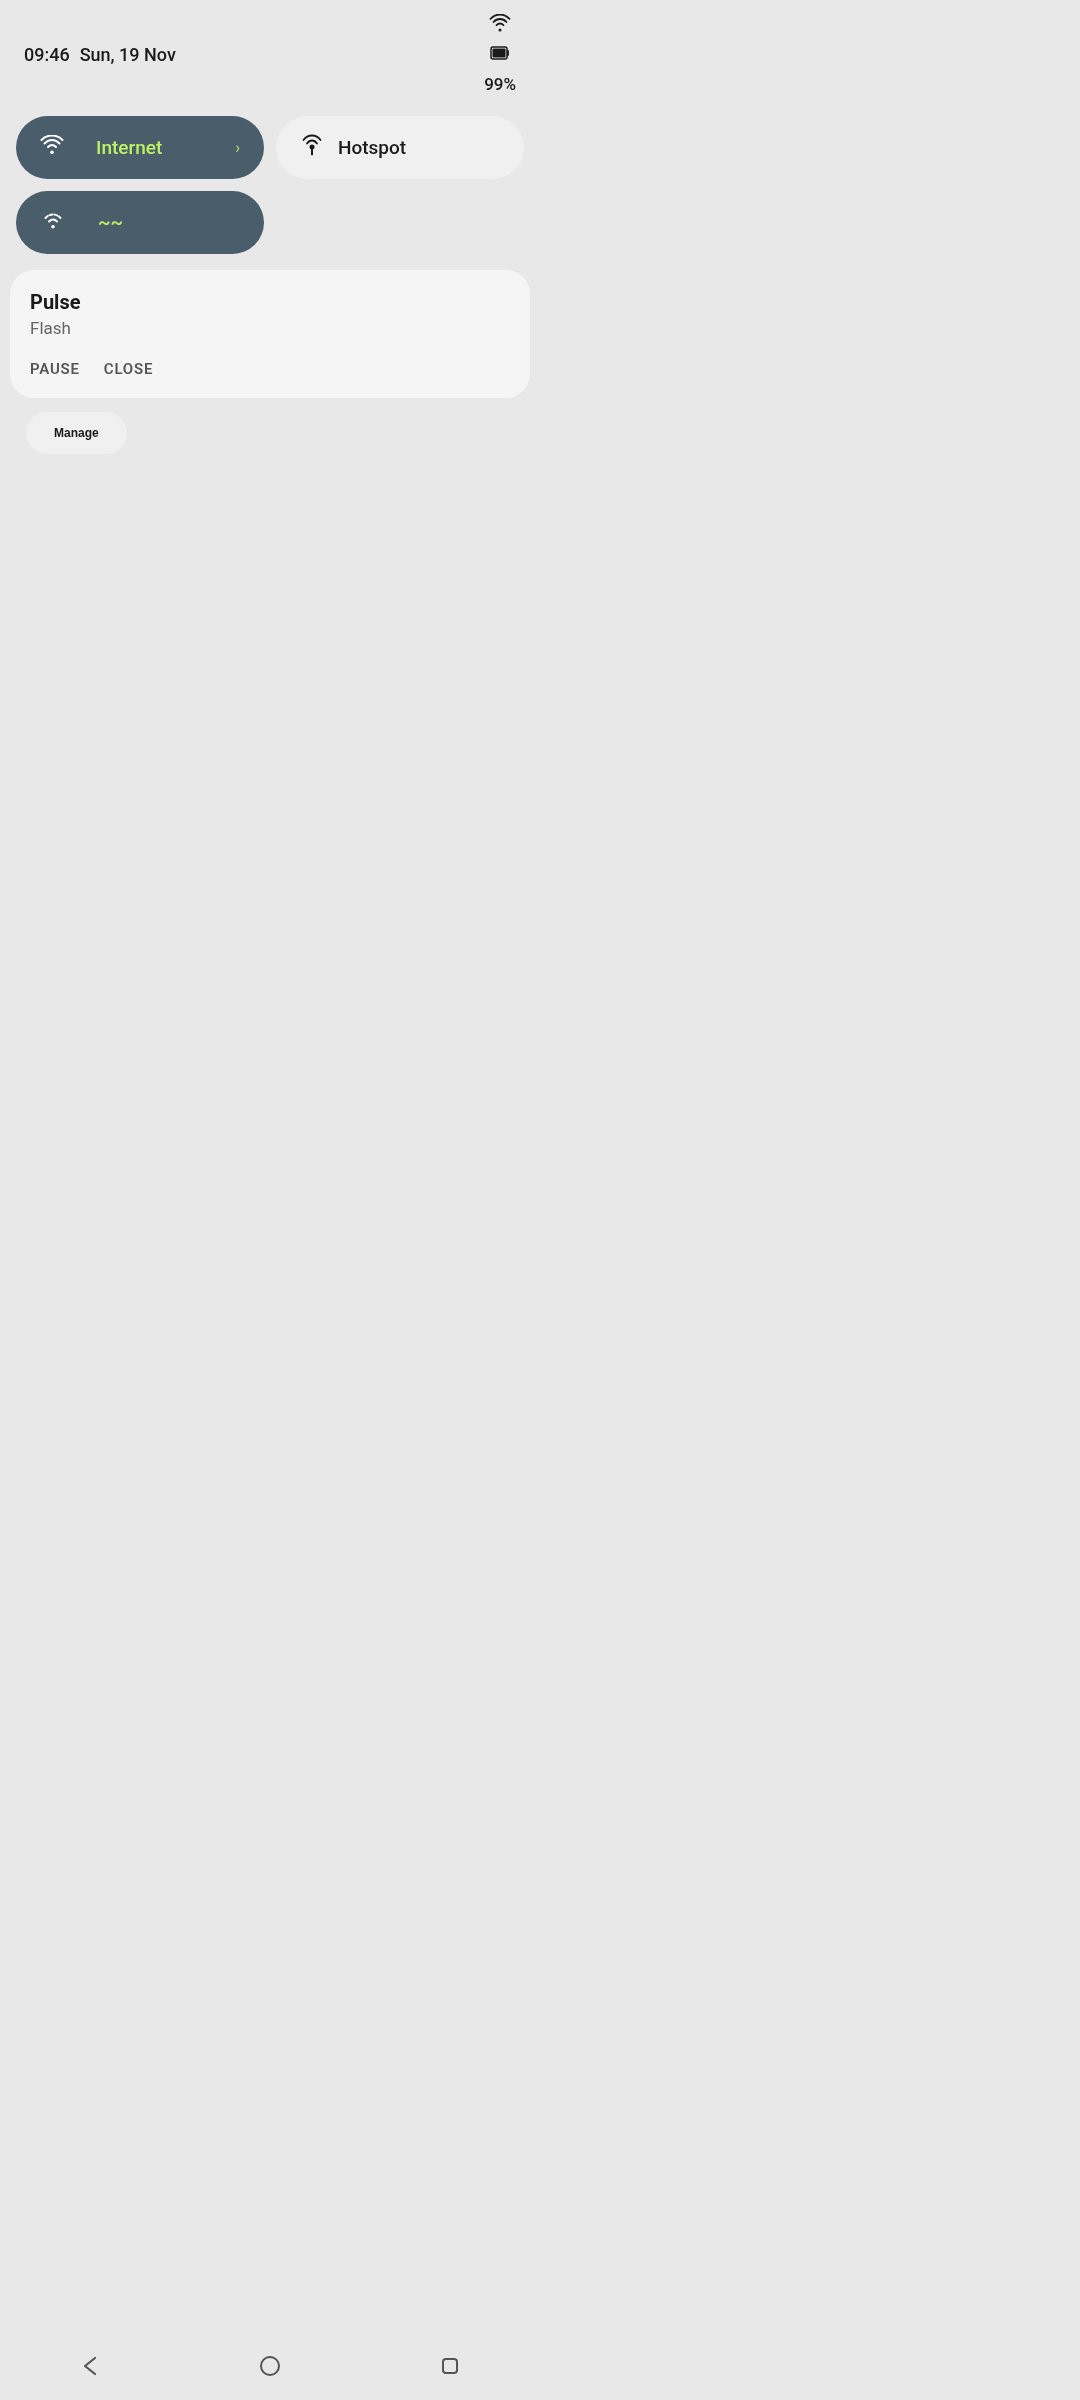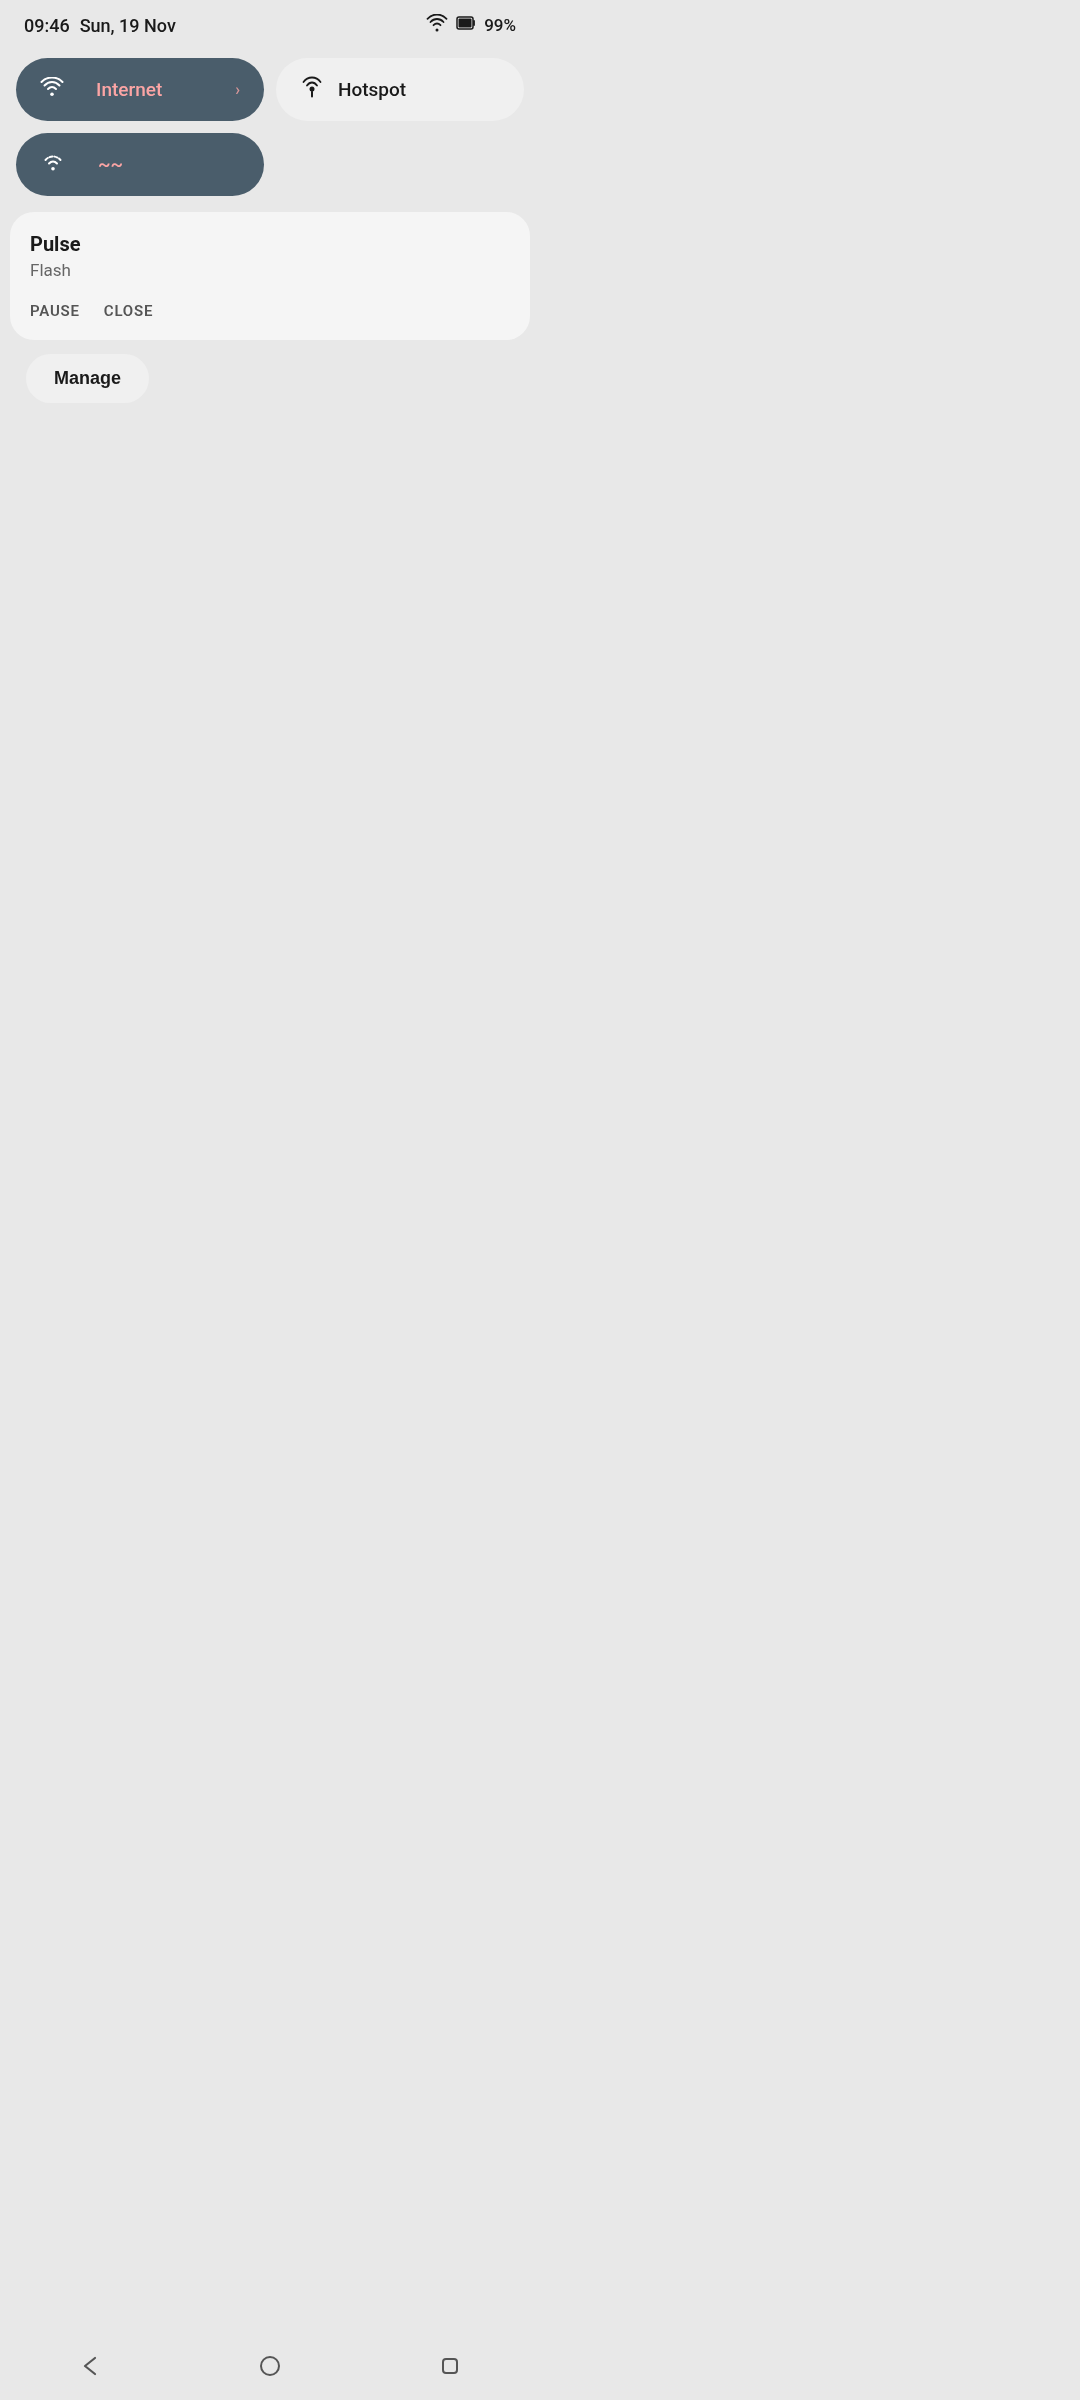--- a/index.html
+++ b/index.html
@@ -33,20 +33,21 @@
       justify-content: space-between;
     }
 
     .status-icons {
       display: flex;
       align-items: center;
       gap: 8px;
       font-size: 17px;
       color: #1a1a1a;
       font-weight: 500;
+      flex-direction: column;
     }
 
     
     .quick-tiles {
       display: grid;
       grid-template-columns: 1fr 1fr;
       gap: 12px;
       padding: 12px 16px 16px 16px;
     }
 
@@ -56,21 +57,21 @@
       display: flex;
       align-items: center;
       gap: 14px;
       font-size: 19px;
       font-weight: 500;
       cursor: pointer;
     }
 
     .tile-active {
       background-color: #4a5d6b;
-      color: #fca5a5;
+      color: #bef264;
       gap: 32px;
     }
 
     .tile-inactive {
       background-color: #f0f0f0;
       color: #1a1a1a;
     }
 
     .tile-chevron {
       margin-left: auto;
@@ -165,21 +166,21 @@
       cursor: pointer;
       padding: 4px 0;
     }
 
     
     .manage-btn {
       background-color: #f0f0f0;
       border: none;
       border-radius: 50px;
       padding: 14px 28px;
-      font-size: 18px;
+      font-size: 12px;
       font-weight: 600;
       color: #1a1a1a;
       cursor: pointer;
       margin: 0 16px;
       display: inline-block;
     }
 
     
     .nav-bar {
       position: fixed;

